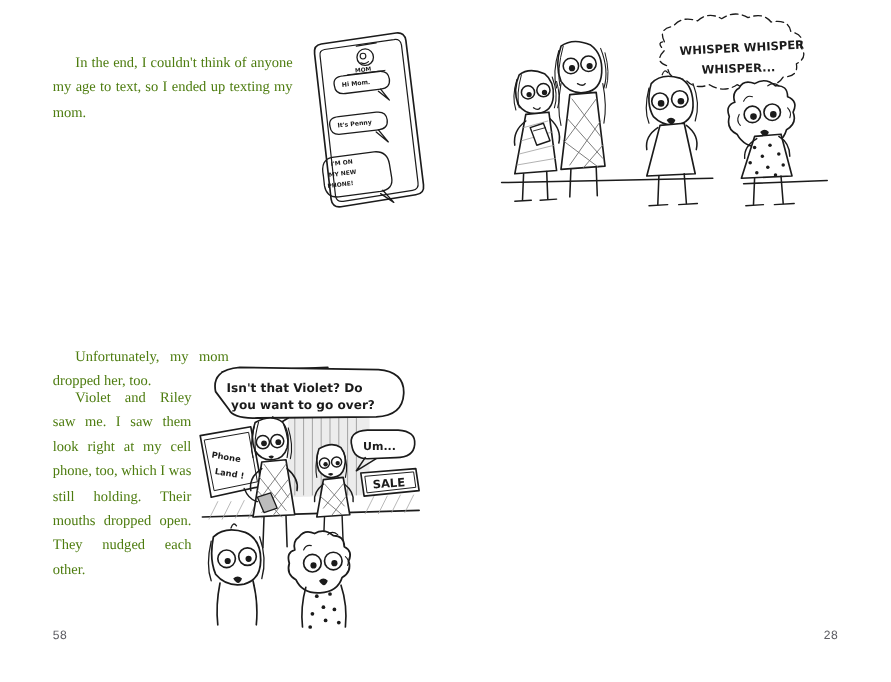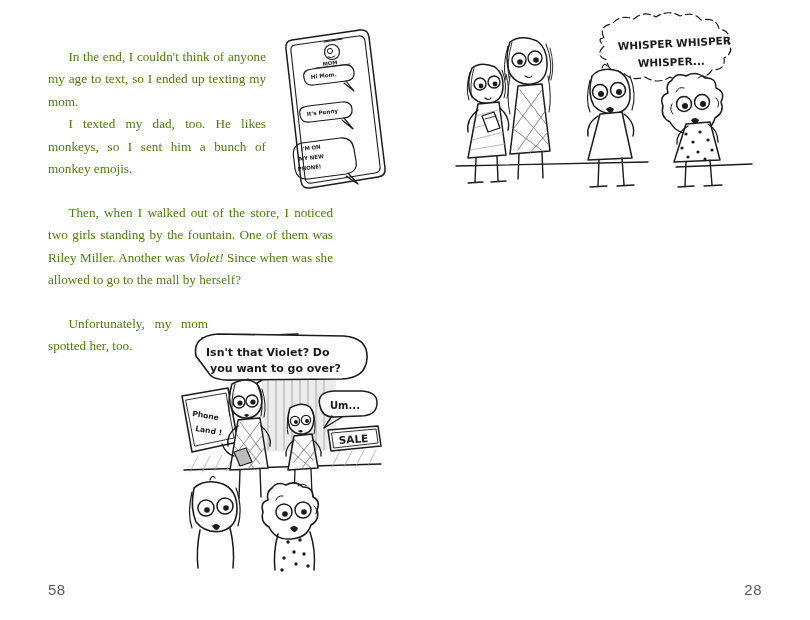--- a/index.html
+++ b/index.html
@@ -42,22 +42,22 @@
   .text-col em { font-style: italic; }
 
   
   #left-para-1 { left: 48px; top: 46px;  width: 218px; }
   #left-para-2 { left: 48px; top: 202px; width: 285px; }
   #left-para-3 { left: 48px; top: 313px; width: 160px; }
   #left-para-4 { left: 48px; top: 350px; width: 126px; }
 
   .folio {
     position: absolute;
-    bottom: 22px;
-    font-size: 15px;
+    bottom: 36px;
+    font-size: 11px;
     letter-spacing: 0.5px;
     color: #5c5c62;
     font-family: "Liberation Sans", sans-serif;
   }
   .folio-left  { left: 48px; }
   .folio-right { right: 48px; }
 
   .illus { position: absolute; }
   .illus svg { display: block; overflow: visible; }
 
@@ -73,31 +73,30 @@
 </style>
 </head>
 <body>
 
 <div class="spread">
 
   <div class="page page-left">
 
     <div class="text-col" id="left-para-1">
       <p class="ind">In the end, I couldn't think of anyone my age to text, so I ended up texting my mom.</p>
-      <p class="ind">I texted my dad, too. He likes monkeys, so I sent him a bunch of monkey emojis.</p>
     </div>
 
-    <div class="text-col" id="left-para-2">
-      <p class="ind"><span>Then, when I walked out of the store, I noticed two girls standing by the fountain. One of them was Riley Miller. Another was </span><em>Violet!</em> <span>Since when was she allowed to go to the mall by herself?</span></p>
+
+    <div class="text-col" id="left-para-3">
+      <p class="ind">Unfortunately, my mom dropped her, too.</p>
     </div>
 
-    <div class="text-col" id="left-para-3">
-      <p class="ind">Unfortunately, my mom spotted her, too.</p>
+    <div class="text-col" id="left-para-4">
+      <p class="ind">Violet and Riley saw me. I saw them look right at my cell phone, too, which I was still holding. Their mouths dropped open. They nudged each other.</p>
     </div>
-
 
     <div class="illus" id="illus-phone">
       <svg viewBox="0 0 122 188" width="122" height="188" fill="none" stroke="#1b1b1b" stroke-width="1.5" stroke-linecap="round" stroke-linejoin="round">
 
         <path d="M24 22 L92 12 Q100 11 101 19 L117 150 Q118 158 110 159 L42 170 Q34 171 33 163 L18 31 Q17 23 24 22 Z"></path>
         <path d="M27 27 L90 18 Q96 17 97 23 L112 148 Q113 154 107 155 L44 165 Q38 166 37 160 L23 33 Q22 28 27 27 Z" stroke-width="1.1"></path>
 
         <path d="M56 24 L74 21" stroke-width="1.2"></path>
 
         <circle cx="64" cy="34" r="7.5" stroke-width="1.2"></circle>

